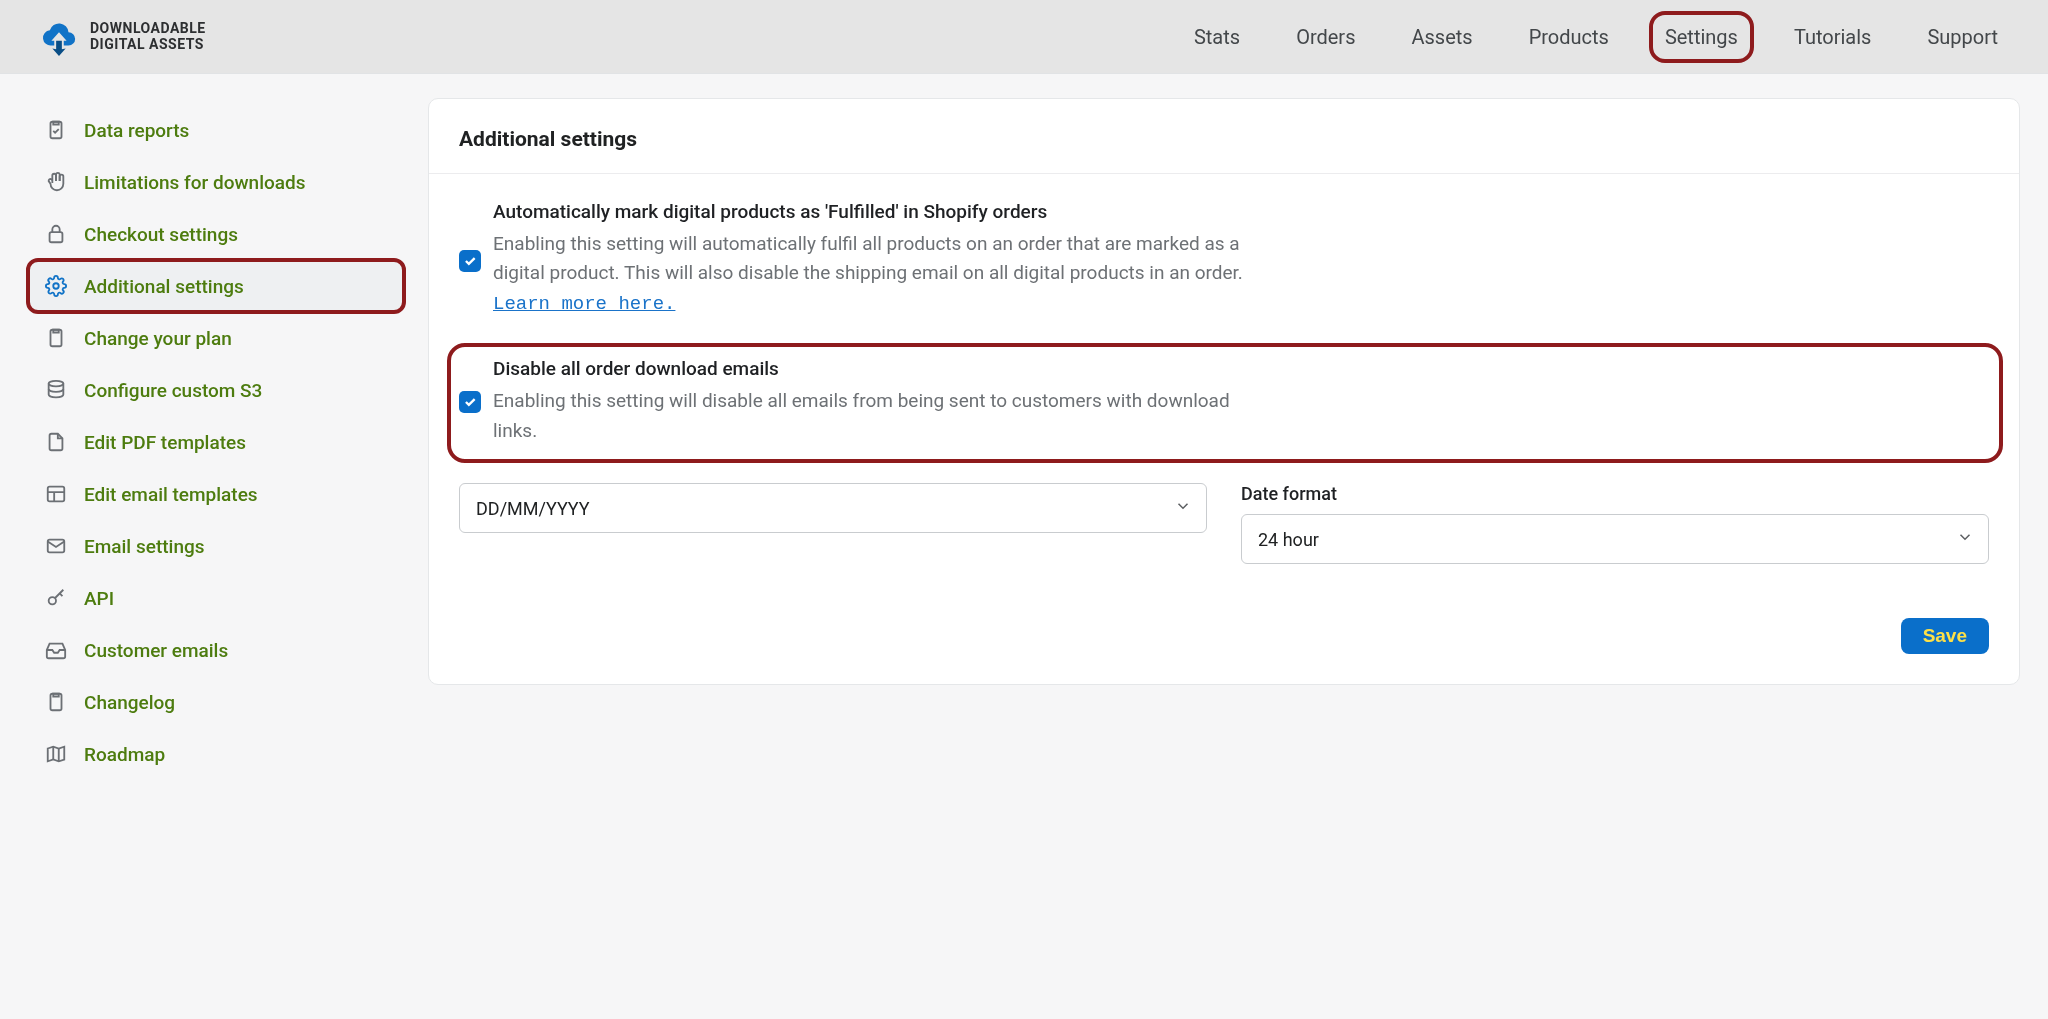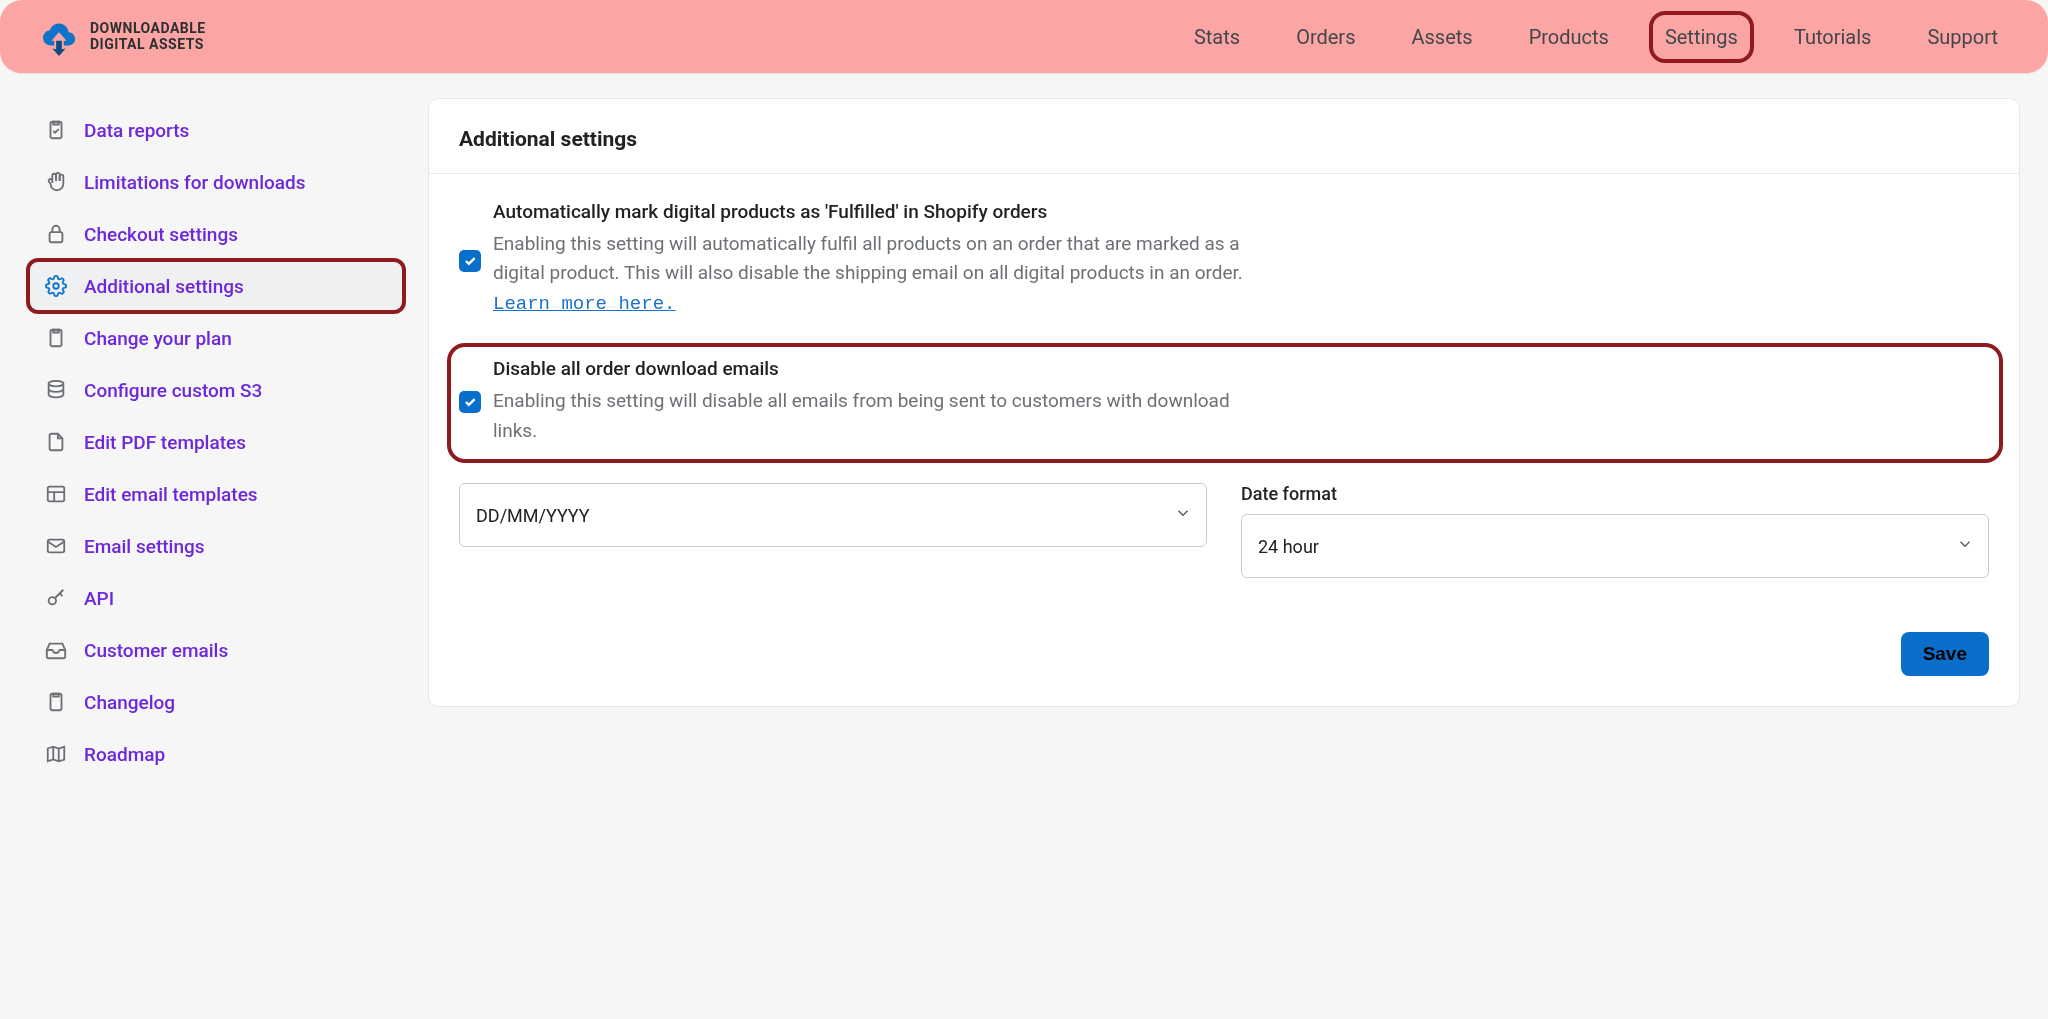--- a/index.html
+++ b/index.html
@@ -1,49 +1,49 @@
 <!DOCTYPE html>
 <html><head>
 <meta charset="utf-8">
 <style>
 * { box-sizing: border-box; margin: 0; padding: 0; }
 body { font-family: -apple-system, BlinkMacSystemFont, "Segoe UI", Roboto, Helvetica, Arial, sans-serif; background: #f6f6f7; color: #202223; font-size: 17px; }
-.topbar { background: #fca5a5; border-bottom: 1px solid #e1e3e5; height: 74px; display: flex; align-items: center; padding: 0 40px; border-radius: 22px; }
+.topbar { background: #e5e5e5; border-bottom: 1px solid #e1e3e5; height: 74px; display: flex; align-items: center; padding: 0 40px; }
 .logo { display: flex; align-items: center; gap: 12px; }
 .logo-mark { width: 38px; height: 38px; position: relative; }
 .logo-text { font-weight: 700; font-size: 14px; letter-spacing: 0.5px; color: #2d2f31; line-height: 1.1; }
 .nav { margin-left: auto; display: flex; gap: 36px; }
 .nav a { text-decoration: none; color: #43474a; font-size: 20px; padding: 8px 10px; border-radius: 8px; }
 .nav a.highlighted { outline: 4px solid #8e1b1d; outline-offset: 2px; border-radius: 10px; }
 .container { display: flex; padding: 24px 28px; gap: 24px; align-items: flex-start; }
 .sidebar { width: 376px; padding-top: 6px; }
-.side-item { display: flex; align-items: center; gap: 16px; padding: 14px 16px; border-radius: 10px; cursor: pointer; color: #6d28d9; font-size: 19px; font-weight: 500; }
+.side-item { display: flex; align-items: center; gap: 16px; padding: 14px 16px; border-radius: 10px; cursor: pointer; color: #4d7c0f; font-size: 19px; font-weight: 500; }
 .side-item .icn { width: 24px; height: 24px; display: flex; align-items: center; justify-content: center; flex-shrink: 0; }
 .side-item .icn svg { stroke: #6c7075; }
 .side-item.active { background: #eef0f2; }
 .side-item.active .icn svg { stroke: #1173c7; }
 .side-item.highlighted { outline: 4px solid #8e1b1d; outline-offset: -2px; }
 .panel { flex: 1; background: #fff; border: 1px solid #e5e7e9; border-radius: 10px; padding: 0; }
 .panel-header { padding: 28px 30px 22px; border-bottom: 1px solid #ececee; }
 .panel-header h2 { font-size: 21px; font-weight: 700; }
 .panel-body { padding: 26px 30px 20px; }
 .check-row { display: flex; gap: 12px; margin-bottom: 28px; align-items: center; }
 .check-row.highlighted { outline: 4px solid #8e1b1d; border-radius: 14px; padding: 10px 10px 14px 8px; margin-left: -8px; margin-right: -10px; margin-bottom: 24px; }
 .checkbox { width: 22px; height: 22px; border-radius: 5px; background: #0a6fca; display: flex; align-items: center; justify-content: center; flex-shrink: 0; margin-top: 2px; cursor: pointer; }
 .check-content { flex: 1; max-width: 780px; }
 .check-title { font-size: 19px; font-weight: 500; color: #1f2124; margin-bottom: 6px; }
 .check-desc { font-size: 19px; color: #6d7175; line-height: 1.55; }
 .check-desc a { color: #1a73c9; text-decoration: underline; font-family: Liberation Mono, monospace; }
 .form-row { display: flex; gap: 34px; margin-top: 8px; }
 .form-group { flex: 1; }
 .form-label { display: block; font-size: 18px; font-weight: 500; color: #1f2124; margin-bottom: 10px; }
-.select { width: 100%; border: 1px solid #c9cccf; border-radius: 6px; height: 64px; padding: 0 44px 0 16px; font-size: 18px; background: #fff; display: flex; align-items: center; position: relative; cursor: pointer; }
+.select { width: 100%; border: 1px solid #c9cccf; border-radius: 6px; height: 50px; padding: 0 44px 0 16px; font-size: 18px; background: #fff; display: flex; align-items: center; position: relative; cursor: pointer; }
 .select .chev { position: absolute; right: 14px; top: 50%; transform: translateY(-50%); pointer-events: none; }
 .panel-footer { display: flex; justify-content: flex-end; padding: 34px 30px 30px; }
-.save-btn { background: #0a6fca; color: #000000; border: none; height: 44px; padding: 0 22px; font-size: 19px; font-weight: 600; border-radius: 8px; cursor: pointer; }
+.save-btn { background: #0a6fca; color: #fde047; border: none; height: 36px; padding: 0 22px; font-size: 19px; font-weight: 600; border-radius: 8px; cursor: pointer; }
 </style>
 </head>
 <body>
 
 <div class="topbar">
   <div class="logo">
     <div class="logo-mark">
       <svg viewBox="0 0 40 40" width="38" height="38">
           <path fill="#1173c7" d="M30 15a10 10 0 0 0-19.6-2A8 8 0 0 0 12 29h3v-5h-3l8-9 8 9h-3v5h5a7 7 0 0 0 0-14z"></path>
           <path fill="#0a4e86" d="M17 24h6v9l4-1-7 8-7-8 4 1z"></path>

